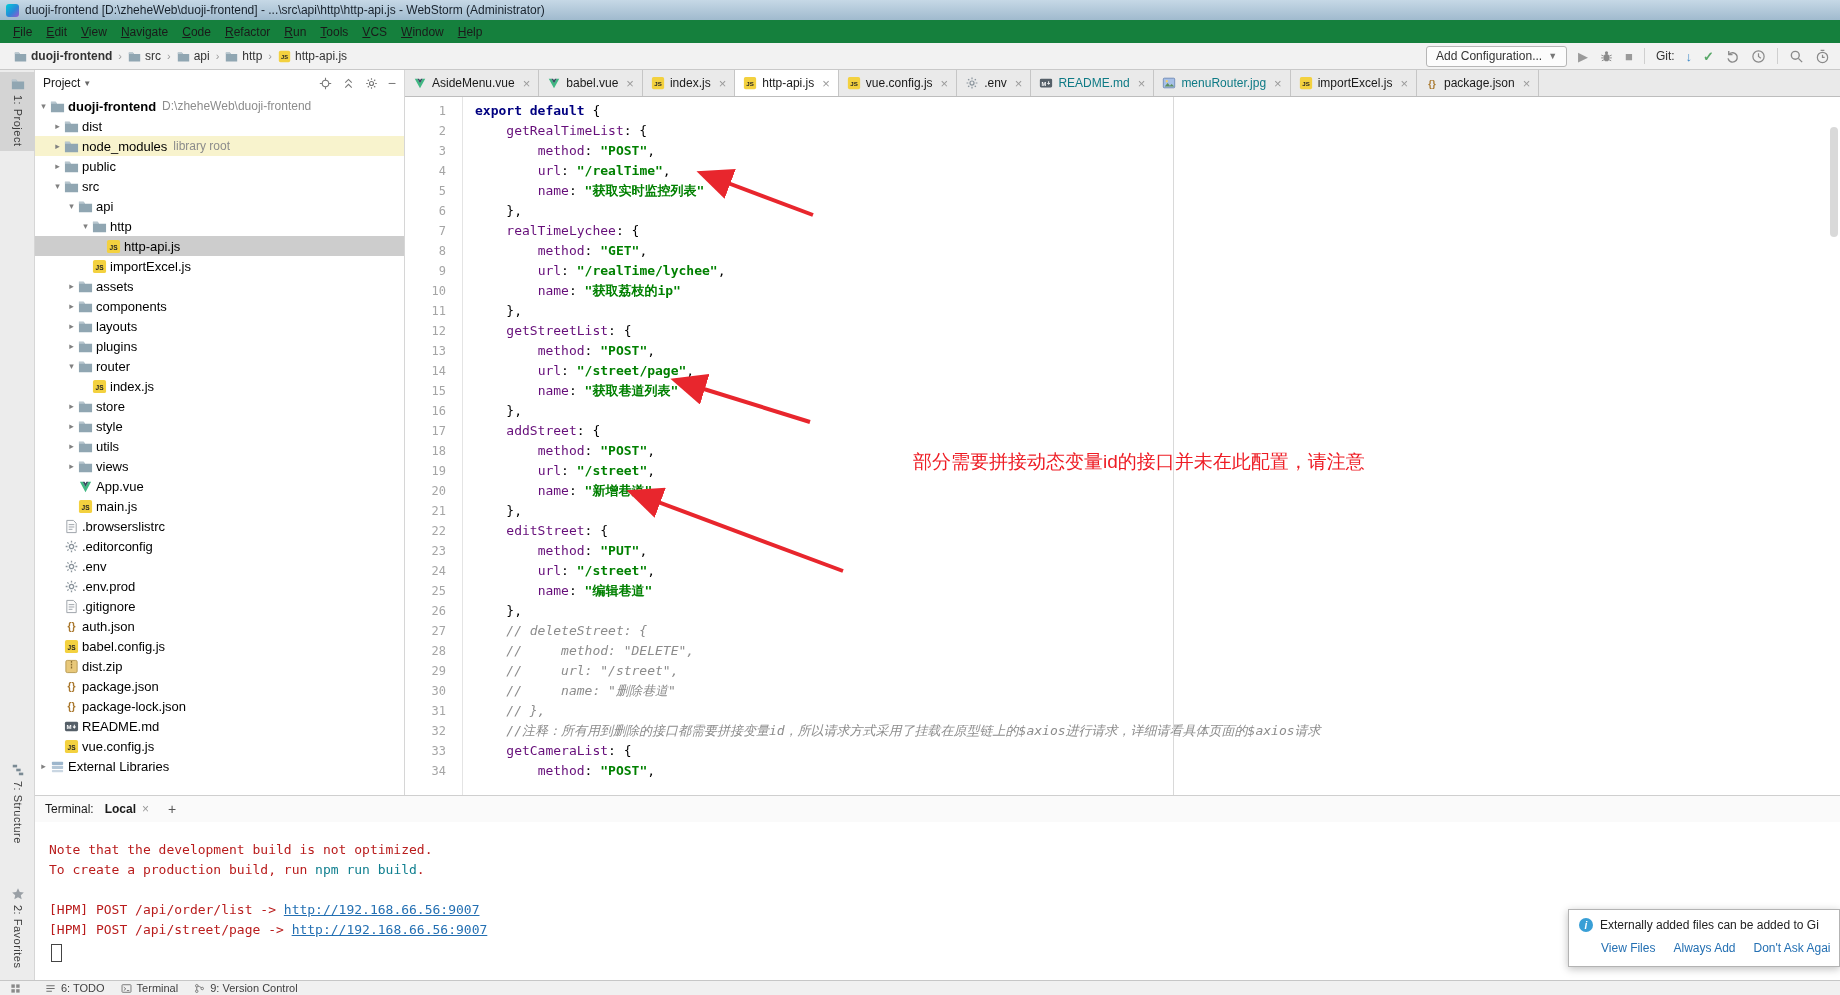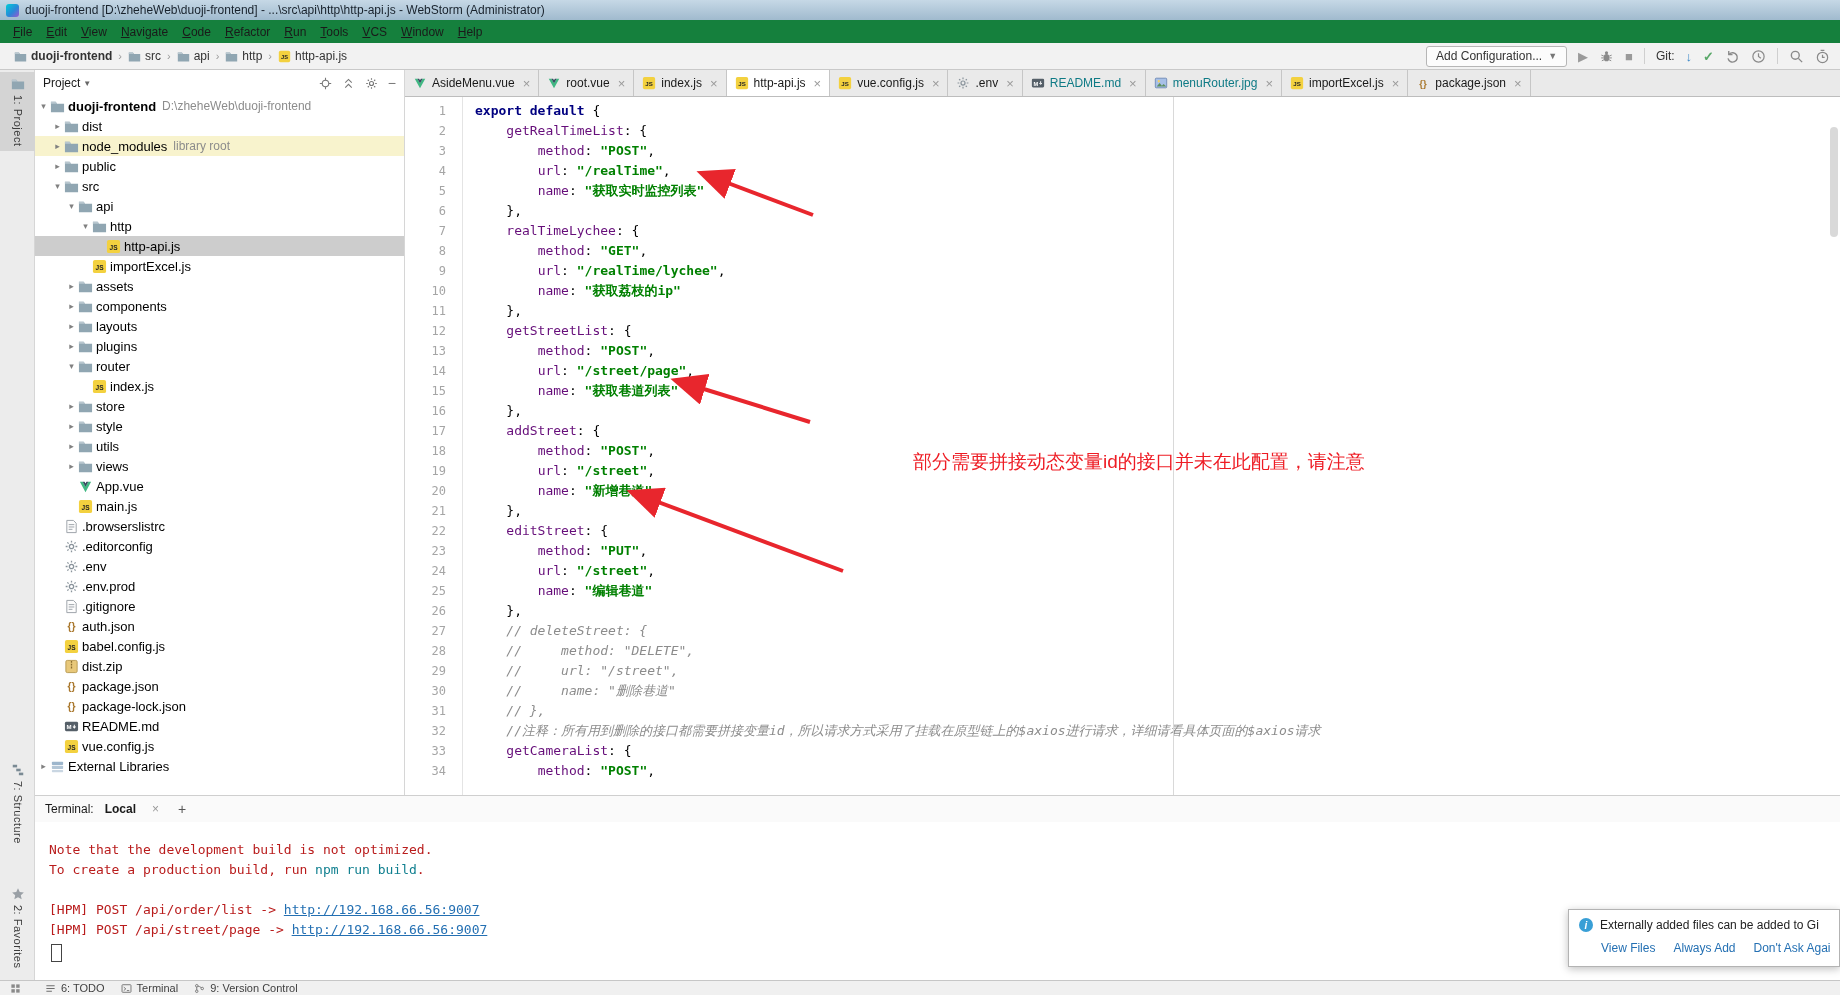--- a/index.html
+++ b/index.html
@@ -91,21 +91,21 @@
   .guide{position:absolute;left:768px;top:0;bottom:0;width:1px;background:#d9d9d9;}
   .anno{position:absolute;left:508px;top:352px;font-size:19px;color:#ee1c24;white-space:nowrap;z-index:3;}
   .arrows{position:absolute;left:0;top:0;width:100%;height:100%;pointer-events:none;z-index:2;}
   .ed-scroll{position:absolute;right:2px;top:30px;width:8px;height:110px;background:#d0d0d0;
     border-radius:4px;opacity:.8;}
 
   
   .terminal{position:absolute;left:35px;right:0;top:795px;bottom:15px;background:#fff;
     border-top:1px solid #cfcfcf;box-sizing:border-box;}
   .thead{height:26px;display:flex;align-items:center;padding-left:10px;font-size:12px;gap:6px;background:#fafafa;}
-  .ttab{font-weight:bold;display:flex;gap:16px;padding:0 5px;cursor:pointer;}
+  .ttab{font-weight:bold;display:flex;gap:6px;padding:0 5px;cursor:pointer;}
   .tclose{color:#9a9a9a;font-weight:normal;cursor:pointer;}
   .tplus{color:#555;font-size:14px;margin-left:8px;cursor:pointer;}
   .tbody{position:absolute;top:26px;left:0;right:0;bottom:0;padding:18px 0 0 14px;}
   .tl{white-space:pre;font:13px/20px "DejaVu Sans Mono",monospace;}
   .t-t{color:#b91c1c;}
   .t-cmd{color:#0f7f8f;}
   .t-link{color:#2470b3;text-decoration:underline;cursor:pointer;}
   .cursor-box{width:9px;height:16px;border:1px solid #444;margin:4px 0 0 2px;}
 
   
@@ -656,21 +656,21 @@
           <span class="tab-label">AsideMenu.vue</span>
           <span class="tab-close">×</span>
         </div>
         <div class="tab">
           <span class="tabicon">
             <svg viewBox="0 0 16 16">
               <path fill="#41b883" d="M2 3h3l3 5 3-5h3L8 14z"></path>
               <path fill="#35495e" d="M5 3h2l1 1.8L9 3h2L8 8.2z"></path>
             </svg>
           </span>
-          <span class="tab-label">root.vue</span>
+          <span class="tab-label">babel.vue</span>
           <span class="tab-close">×</span>
         </div>
         <div class="tab">
           <span class="tabicon">
             <svg viewBox="0 0 16 16">
               <rect x="1" y="1" width="14" height="14" rx="2" fill="#f3d13f"></rect>
               <text x="8" y="11.5" font-size="7" font-weight="bold" text-anchor="middle" fill="#222">JS</text>
             </svg>
           </span>
           <span class="tab-label">index.js</span>

